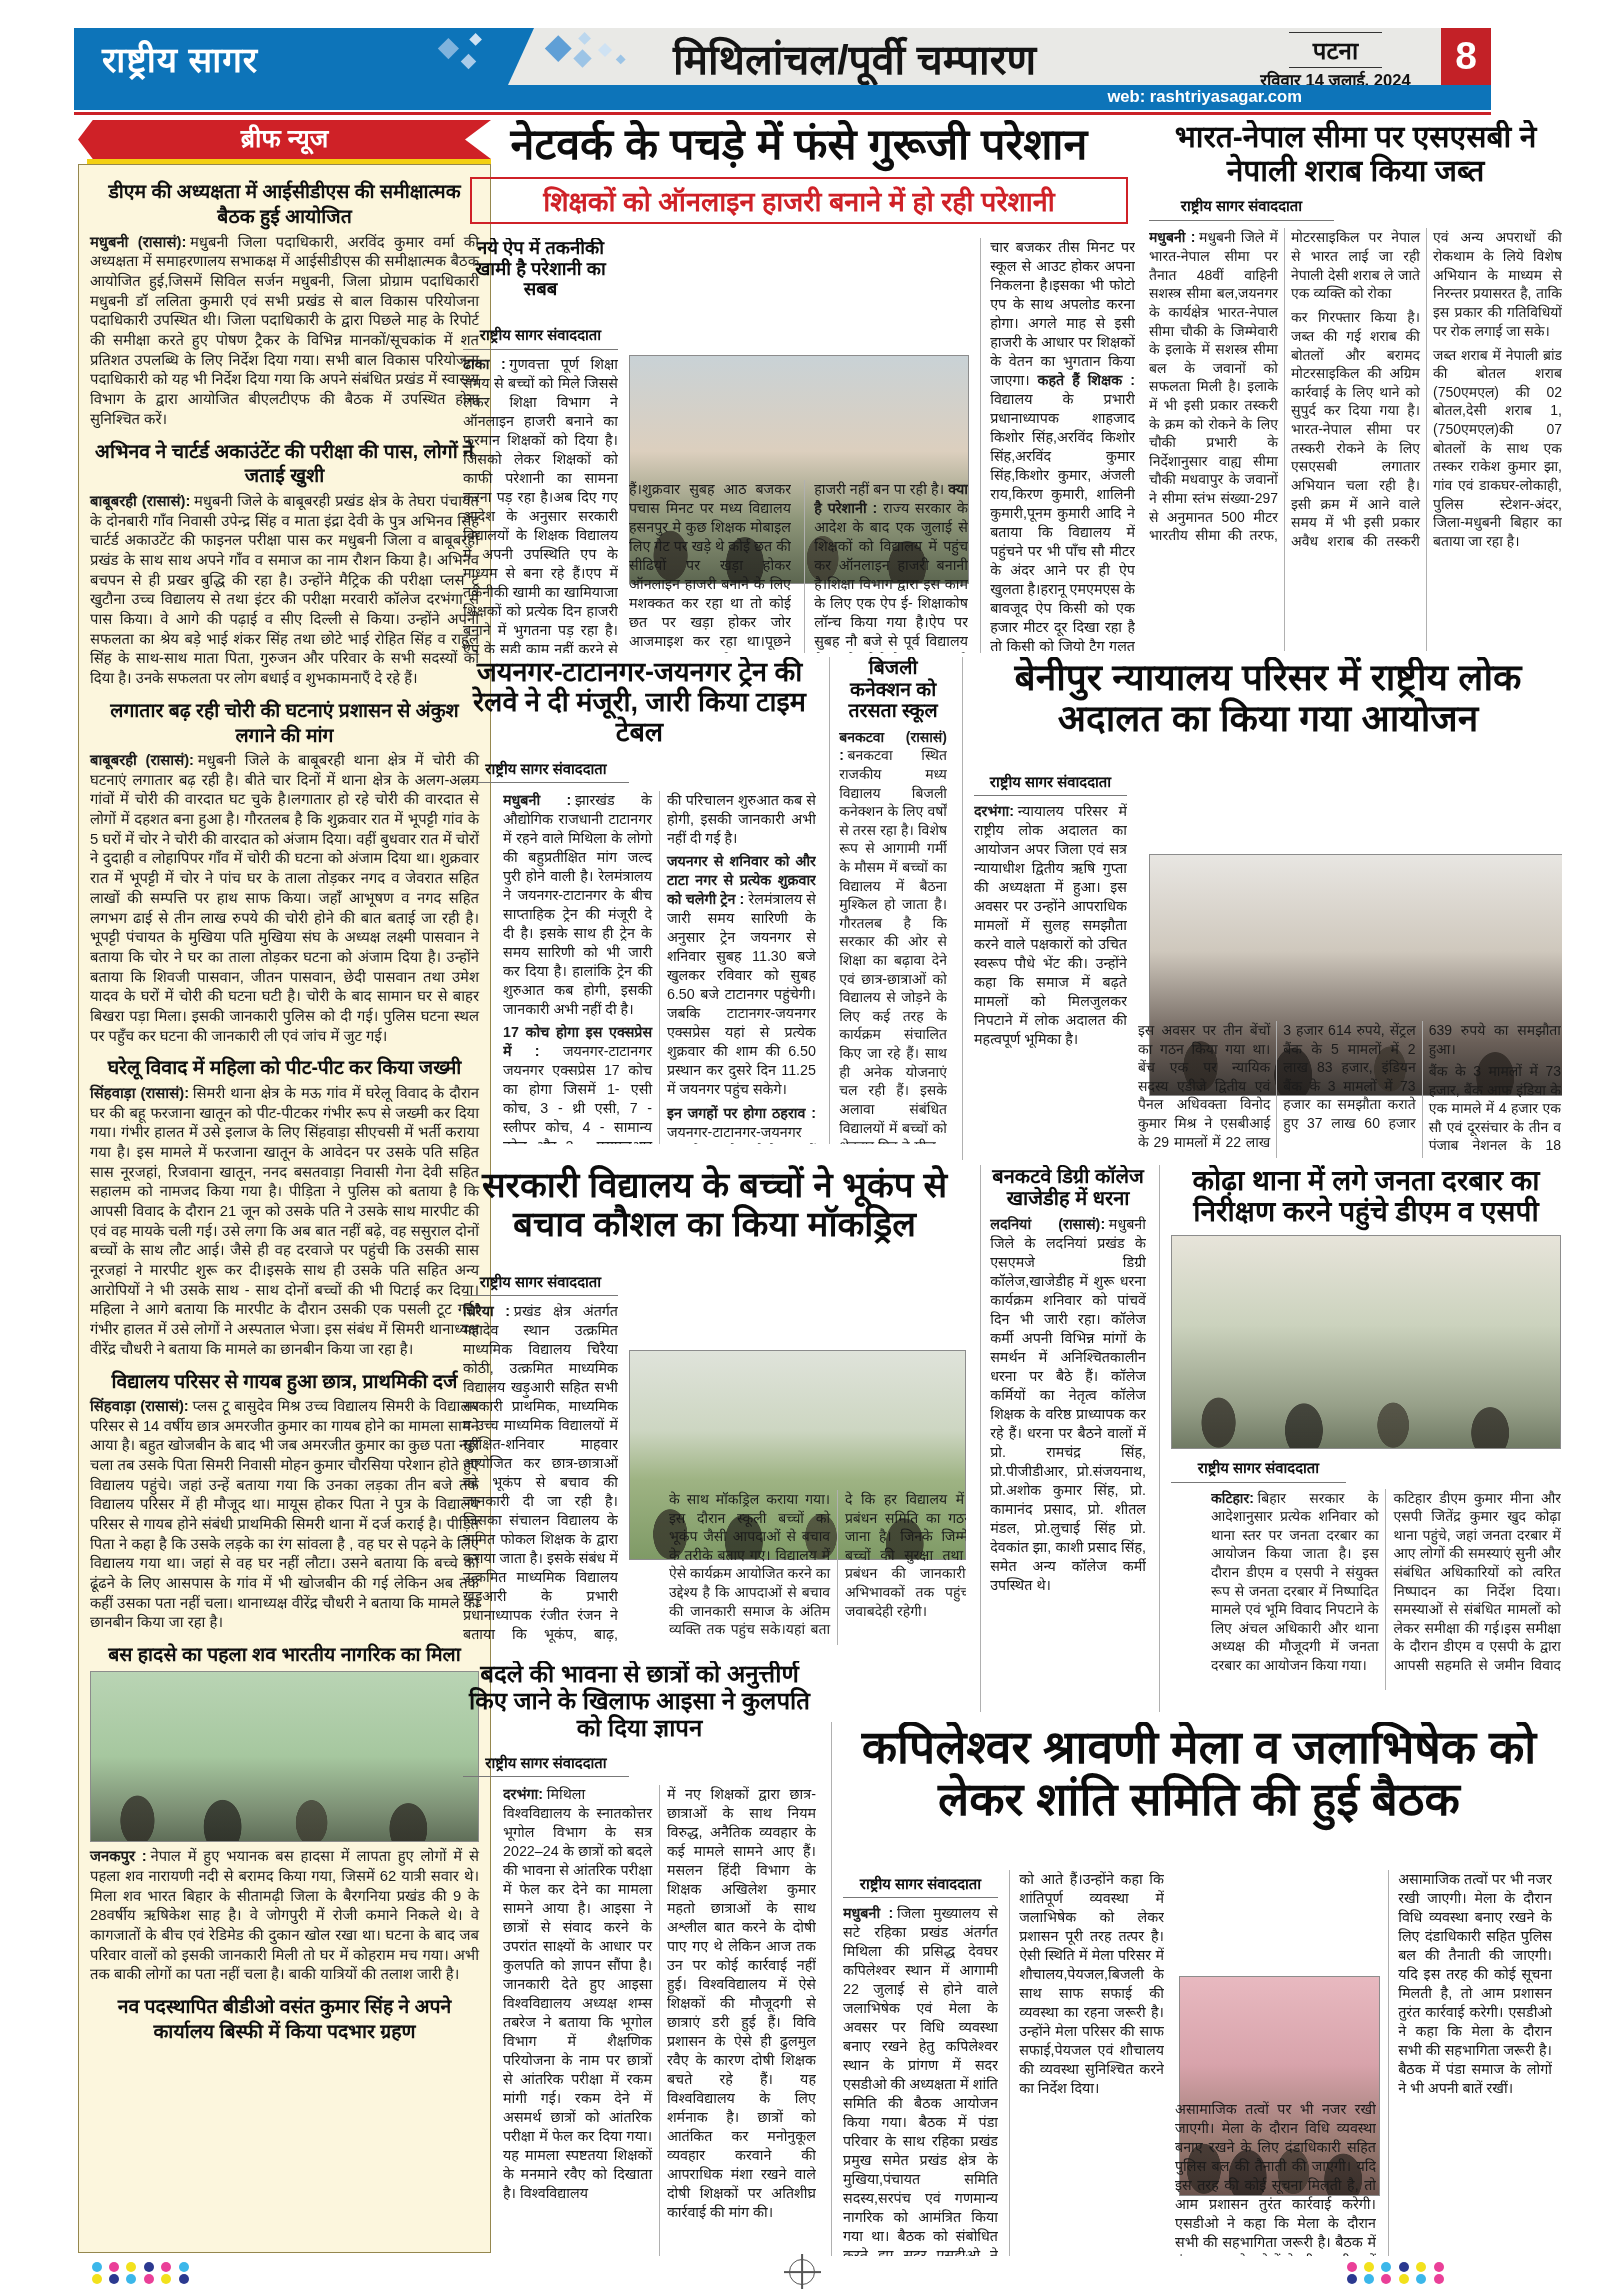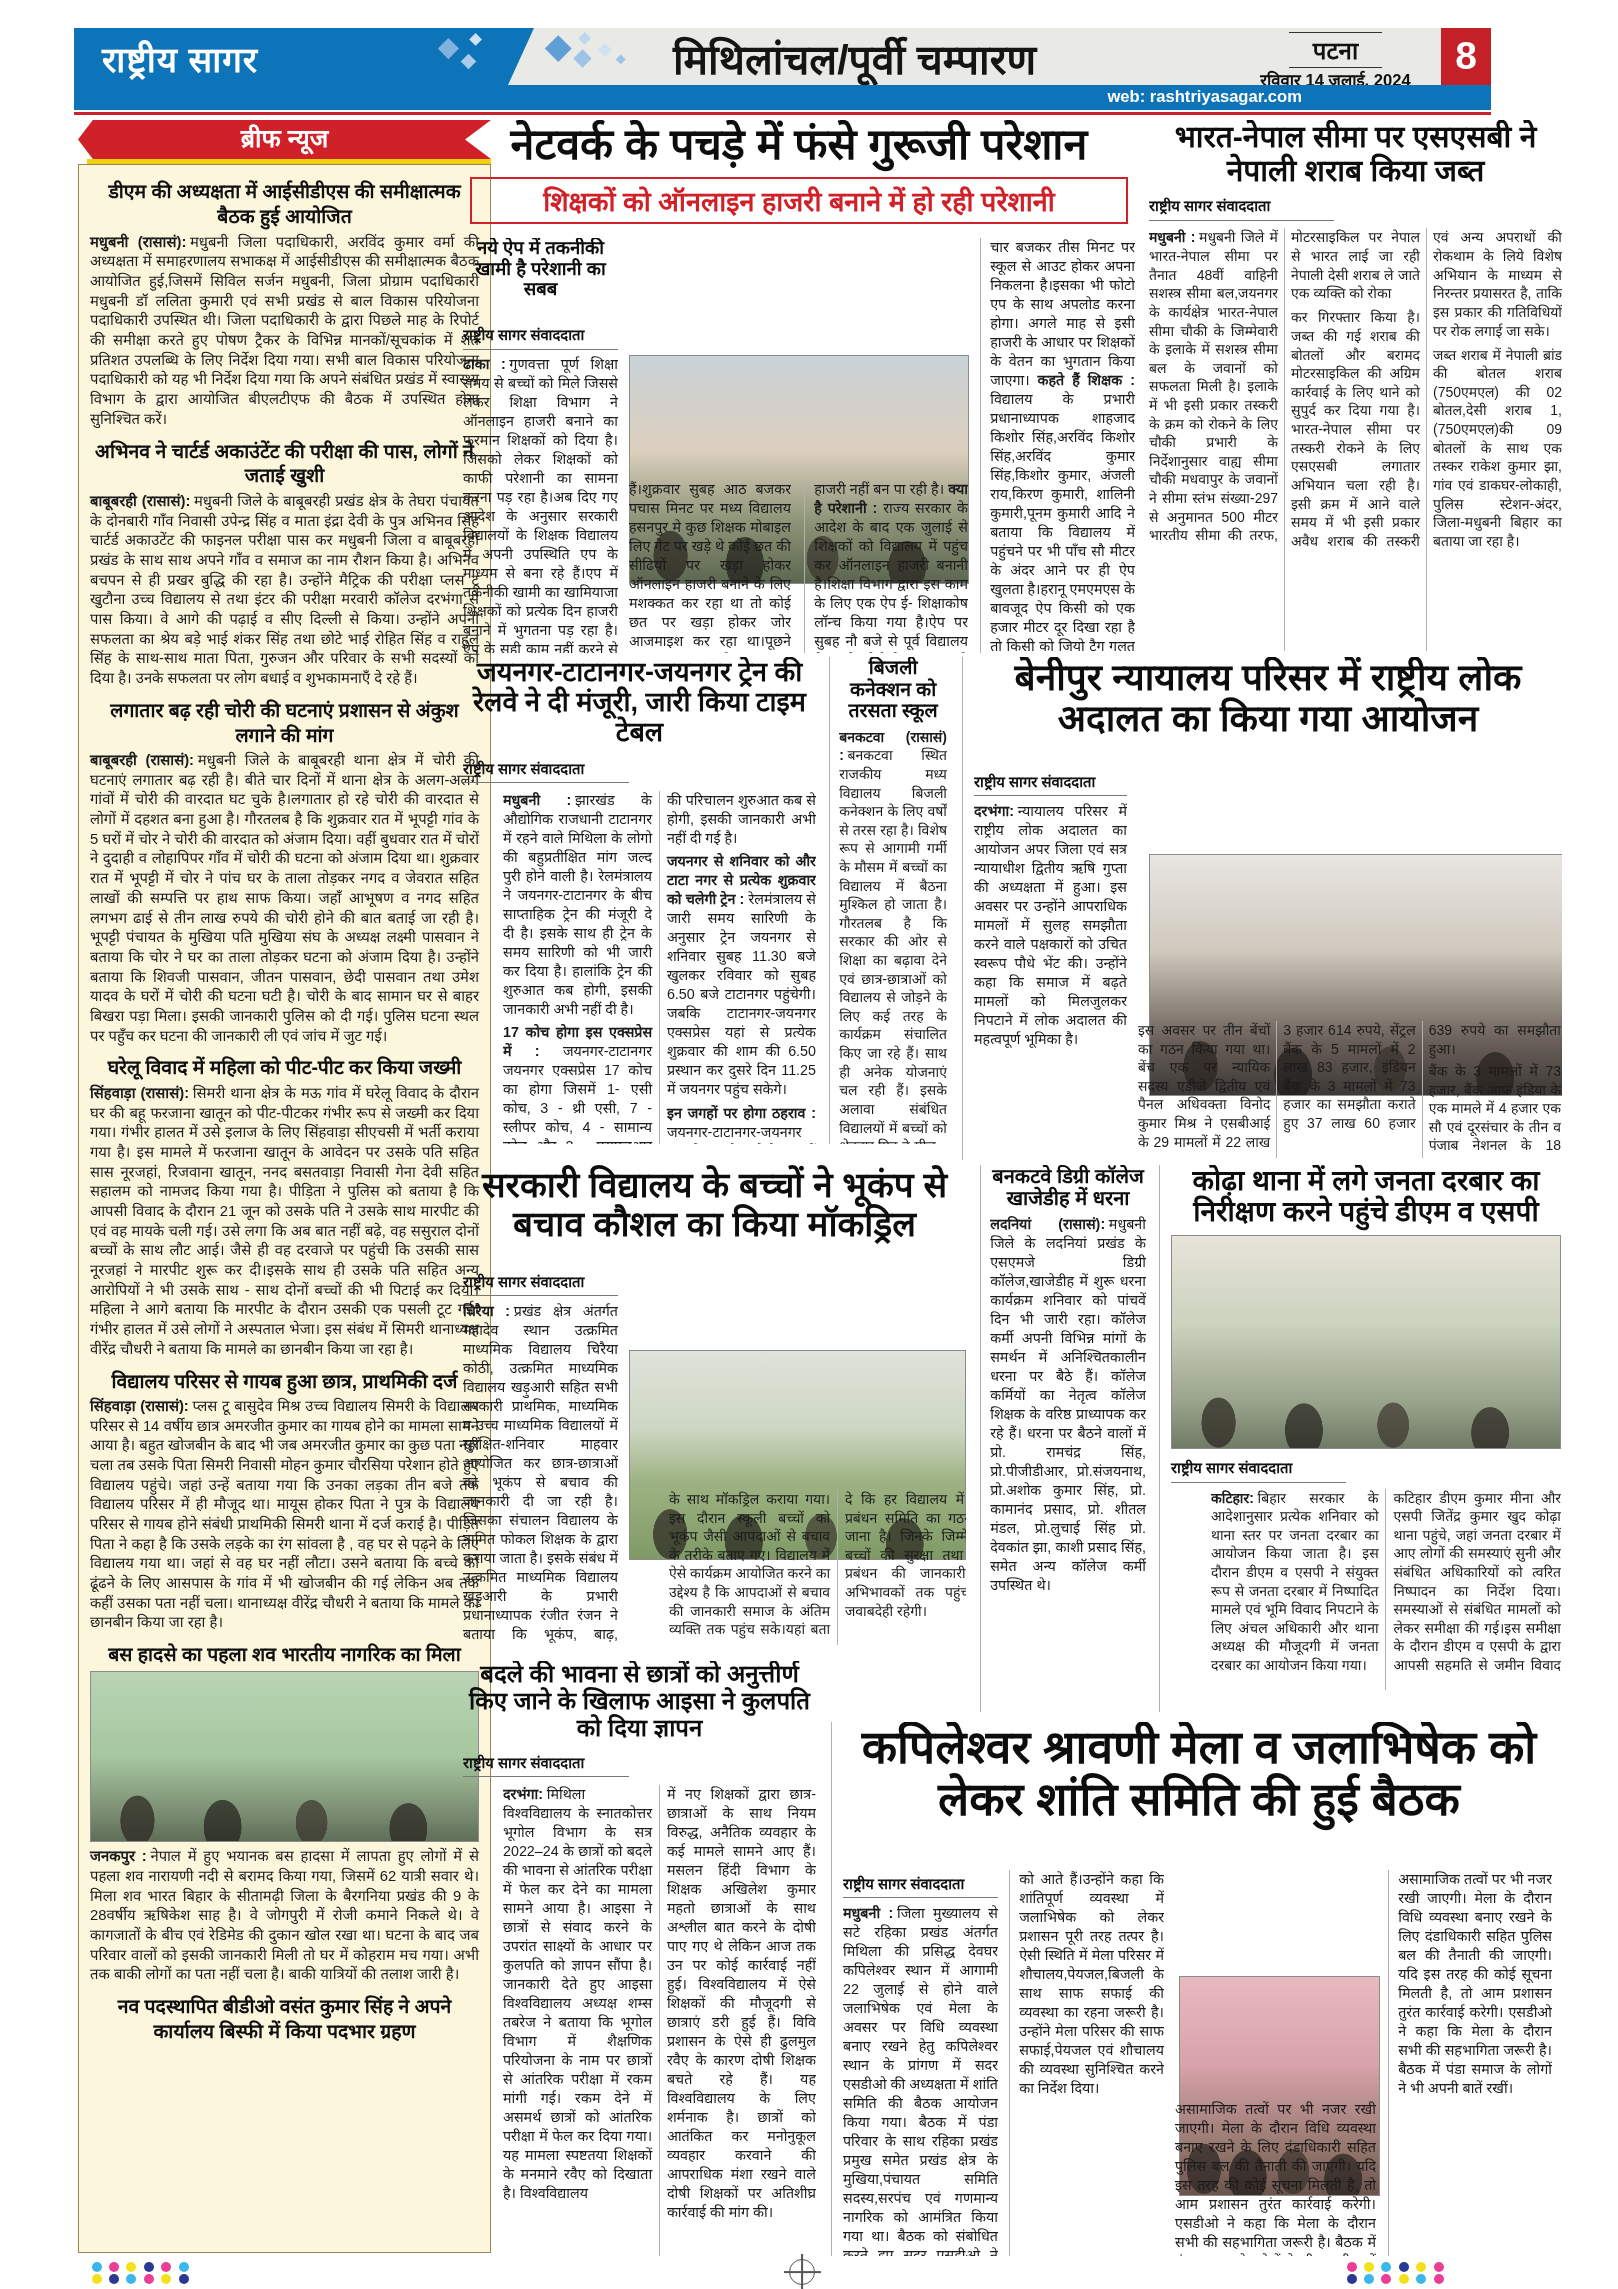--- a/index.html
+++ b/index.html
@@ -30,21 +30,21 @@
           clip-path:polygon(0 50%,14.8px 0,100% 0,calc(100% - 26px) 50%,100% 100%,14.8px 100%);
           color:#fff;font-size:25px;font-weight:800;text-align:center;line-height:37px;}
   .yellow-line{height:4.6px;background:#f3cf12;margin:0 0 0 9.2px;}
   .cream{box-sizing:border-box;height:2089px;border:0.9px solid #95874e;background:#fcf6dd;
          padding:5.5px 11px 9.2px;overflow:hidden;}
   .b-title{font-size:19.4px;font-weight:800;color:#101010;text-align:center;line-height:1.28;margin:9.2px 0 3.7px;}
   .b-body{font-size:14.8px;line-height:1.33;text-align:justify;}
   .dl{font-weight:800;padding-right:3.7px;}
   
   .hl{font-weight:800;color:#0d0d0d;text-align:center;line-height:1.12;}
-  .byline{font-size:14.8px;font-weight:800;color:#111;
+  .byline{font-size:14.8px;font-weight:800;text-align:center;color:#111;
           border-bottom:0.9px solid #777;padding:2.8px 0 4.6px;margin-bottom:5.5px;}
   .txt{font-size:14.3px;line-height:1.33;text-align:justify;color:#1b1b1b;}
   .subin{font-weight:800;}
   .colrule2{columns:2;column-gap:14.8px;column-rule:0.9px solid #b0b0b0;margin-left:40px;}
   .colrule3{columns:3;column-gap:13px;column-rule:0.9px solid #b0b0b0;}
   .clip{overflow:hidden;}
   .photo{position:relative;border:0.9px solid #8c8c8c;overflow:hidden;box-sizing:border-box;}
   .photo::after{content:"";position:absolute;left:0;right:0;bottom:0;height:60%;
     background:
       radial-gradient(ellipse 28px 41px at 12% 80%, rgba(40,35,30,.7) 60%, transparent 62%),
@@ -158,21 +158,21 @@
       <span>विद्यालय के प्रभारी प्रधानाध्यापक शाहजाद किशोर सिंह,अरविंद किशोर सिंह,अरविंद कुमार सिंह,किशोर कुमार, अंजली राय,किरण कुमारी, शालिनी कुमारी,पूनम कुमारी आदि ने बताया कि विद्यालय में पहुंचने पर भी पाँच सौ मीटर के अंदर आने पर ही ऐप खुलता है।हरानू एमएमएस के बावजूद ऐप किसी को एक हजार मीटर दूर दिखा रहा है तो किसी को जियो टैग गलत बता रहा है।</span>
     </div>
   </div>
 
   <div class="abs clip" style="left:1149px;top:120px;width:413px;height:531px;">
     <div class="hl" style="font-size:30px;">भारत-नेपाल सीमा पर एसएसबी ने नेपाली शराब किया जब्त</div>
     <div class="byline" style="width:185px;margin:5.5px 0 7.4px;">राष्ट्रीय सागर संवाददाता</div>
     <div class="colrule3 clip" style="height:434px;">
       <div class="txt" style="font-size:14px;"><b class="dl">मधुबनी :</b><span>मधुबनी जिले में भारत-नेपाल सीमा पर तैनात 48वीं वाहिनी सशस्त्र सीमा बल,जयनगर के कार्यक्षेत्र भारत-नेपाल सीमा चौकी के जिम्मेवारी के इलाके में सशस्त्र सीमा बल के जवानों को सफलता मिली है। इलाके में भी इसी प्रकार तस्करी के क्रम को रोकने के लिए चौकी प्रभारी के निर्देशानुसार वाह्य सीमा चौकी मधवापुर के जवानों ने सीमा स्तंभ संख्या-297 से अनुमानत 500 मीटर भारतीय सीमा की तरफ, मोटरसाइकिल पर नेपाल से भारत लाई जा रही नेपाली देसी शराब ले जाते एक व्यक्ति को रोका</span></div>
       <div class="txt" style="font-size:14px;margin-top:5.5px;"><span>कर गिरफ्तार किया है। जब्त की गई शराब की बोतलों और बरामद मोटरसाइकिल की अग्रिम कार्रवाई के लिए थाने को सुपुर्द कर दिया गया है। भारत-नेपाल सीमा पर तस्करी रोकने के लिए एसएसबी लगातार अभियान चला रही है। इसी क्रम में आने वाले समय में भी इसी प्रकार अवैध शराब की तस्करी एवं अन्य अपराधों की रोकथाम के लिये विशेष अभियान के माध्यम से निरन्तर प्रयासरत है, ताकि इस प्रकार की गतिविधियों पर रोक लगाई जा सके।</span></div>
-      <div class="txt" style="font-size:14px;margin-top:5.5px;"><span>जब्त शराब में नेपाली ब्रांड की बोतल शराब (750एमएल) की 02 बोतल,देसी शराब 1,(750एमएल)की 09 बोतलों के साथ एक तस्कर राकेश कुमार झा, गांव एवं डाकघर-लोकाही, पुलिस स्टेशन-अंदर, जिला-मधुबनी बिहार का बताया जा रहा है।</span></div>
+      <div class="txt" style="font-size:14px;margin-top:5.5px;"><span>जब्त शराब में नेपाली ब्रांड की बोतल शराब (750एमएल) की 02 बोतल,देसी शराब 1,(750एमएल)की 07 बोतलों के साथ एक तस्कर राकेश कुमार झा, गांव एवं डाकघर-लोकाही, पुलिस स्टेशन-अंदर, जिला-मधुबनी बिहार का बताया जा रहा है।</span></div>
     </div>
   </div>
 
   <div class="abs clip" style="left:463px;top:657px;width:353px;height:487px;">
     <div class="hl" style="font-size:27px;">जयनगर-टाटानगर-जयनगर ट्रेन की रेलवे ने दी मंजूरी, जारी किया टाइम टेबल</div>
     <div class="byline" style="width:166px;margin:7.4px 0 7.4px;">राष्ट्रीय सागर संवाददाता</div>
     <div class="colrule2 clip" style="height:395px;">
       <div class="txt"><b class="dl">मधुबनी :</b><span>झारखंड के औद्योगिक राजधानी टाटानगर में रहने वाले मिथिला के लोगो की बहुप्रतीक्षित मांग जल्द पुरी होने वाली है। रेलमंत्रालय ने जयनगर-टाटानगर के बीच साप्ताहिक ट्रेन की मंजूरी दे दी है। इसके साथ ही ट्रेन के समय सारिणी को भी जारी कर दिया है। हालांकि ट्रेन की शुरुआत कब होगी, इसकी जानकारी अभी नहीं दी है।</span></div>
       <div class="txt" style="margin-top:4.6px;"><span class="subin">17 कोच होगा इस एक्सप्रेस में :</span> <span>जयनगर-टाटानगर जयनगर एक्सप्रेस 17 कोच का होगा जिसमें 1- एसी कोच, 3 - थ्री एसी, 7 - स्लीपर कोच, 4 - सामान्य कोच और 2 - एसएलआर कोच होंगे। इस साप्ताहिक ट्रेन की परिचालन शुरुआत कब से होगी, इसकी जानकारी अभी नहीं दी गई है।</span></div>
       <div class="txt" style="margin-top:4.6px;"><span class="subin">जयनगर से शनिवार को और टाटा नगर से प्रत्येक शुक्रवार को चलेगी ट्रेन :</span> <span>रेलमंत्रालय से जारी समय सारिणी के अनुसार ट्रेन जयनगर से शनिवार सुबह 11.30 बजे खुलकर रविवार को सुबह 6.50 बजे टाटानगर पहुंचेगी।जबकि टाटानगर-जयनगर एक्सप्रेस यहां से प्रत्येक शुक्रवार की शाम की 6.50 प्रस्थान कर दुसरे दिन 11.25 में जयनगर पहुंच सकेगे।</span></div>

